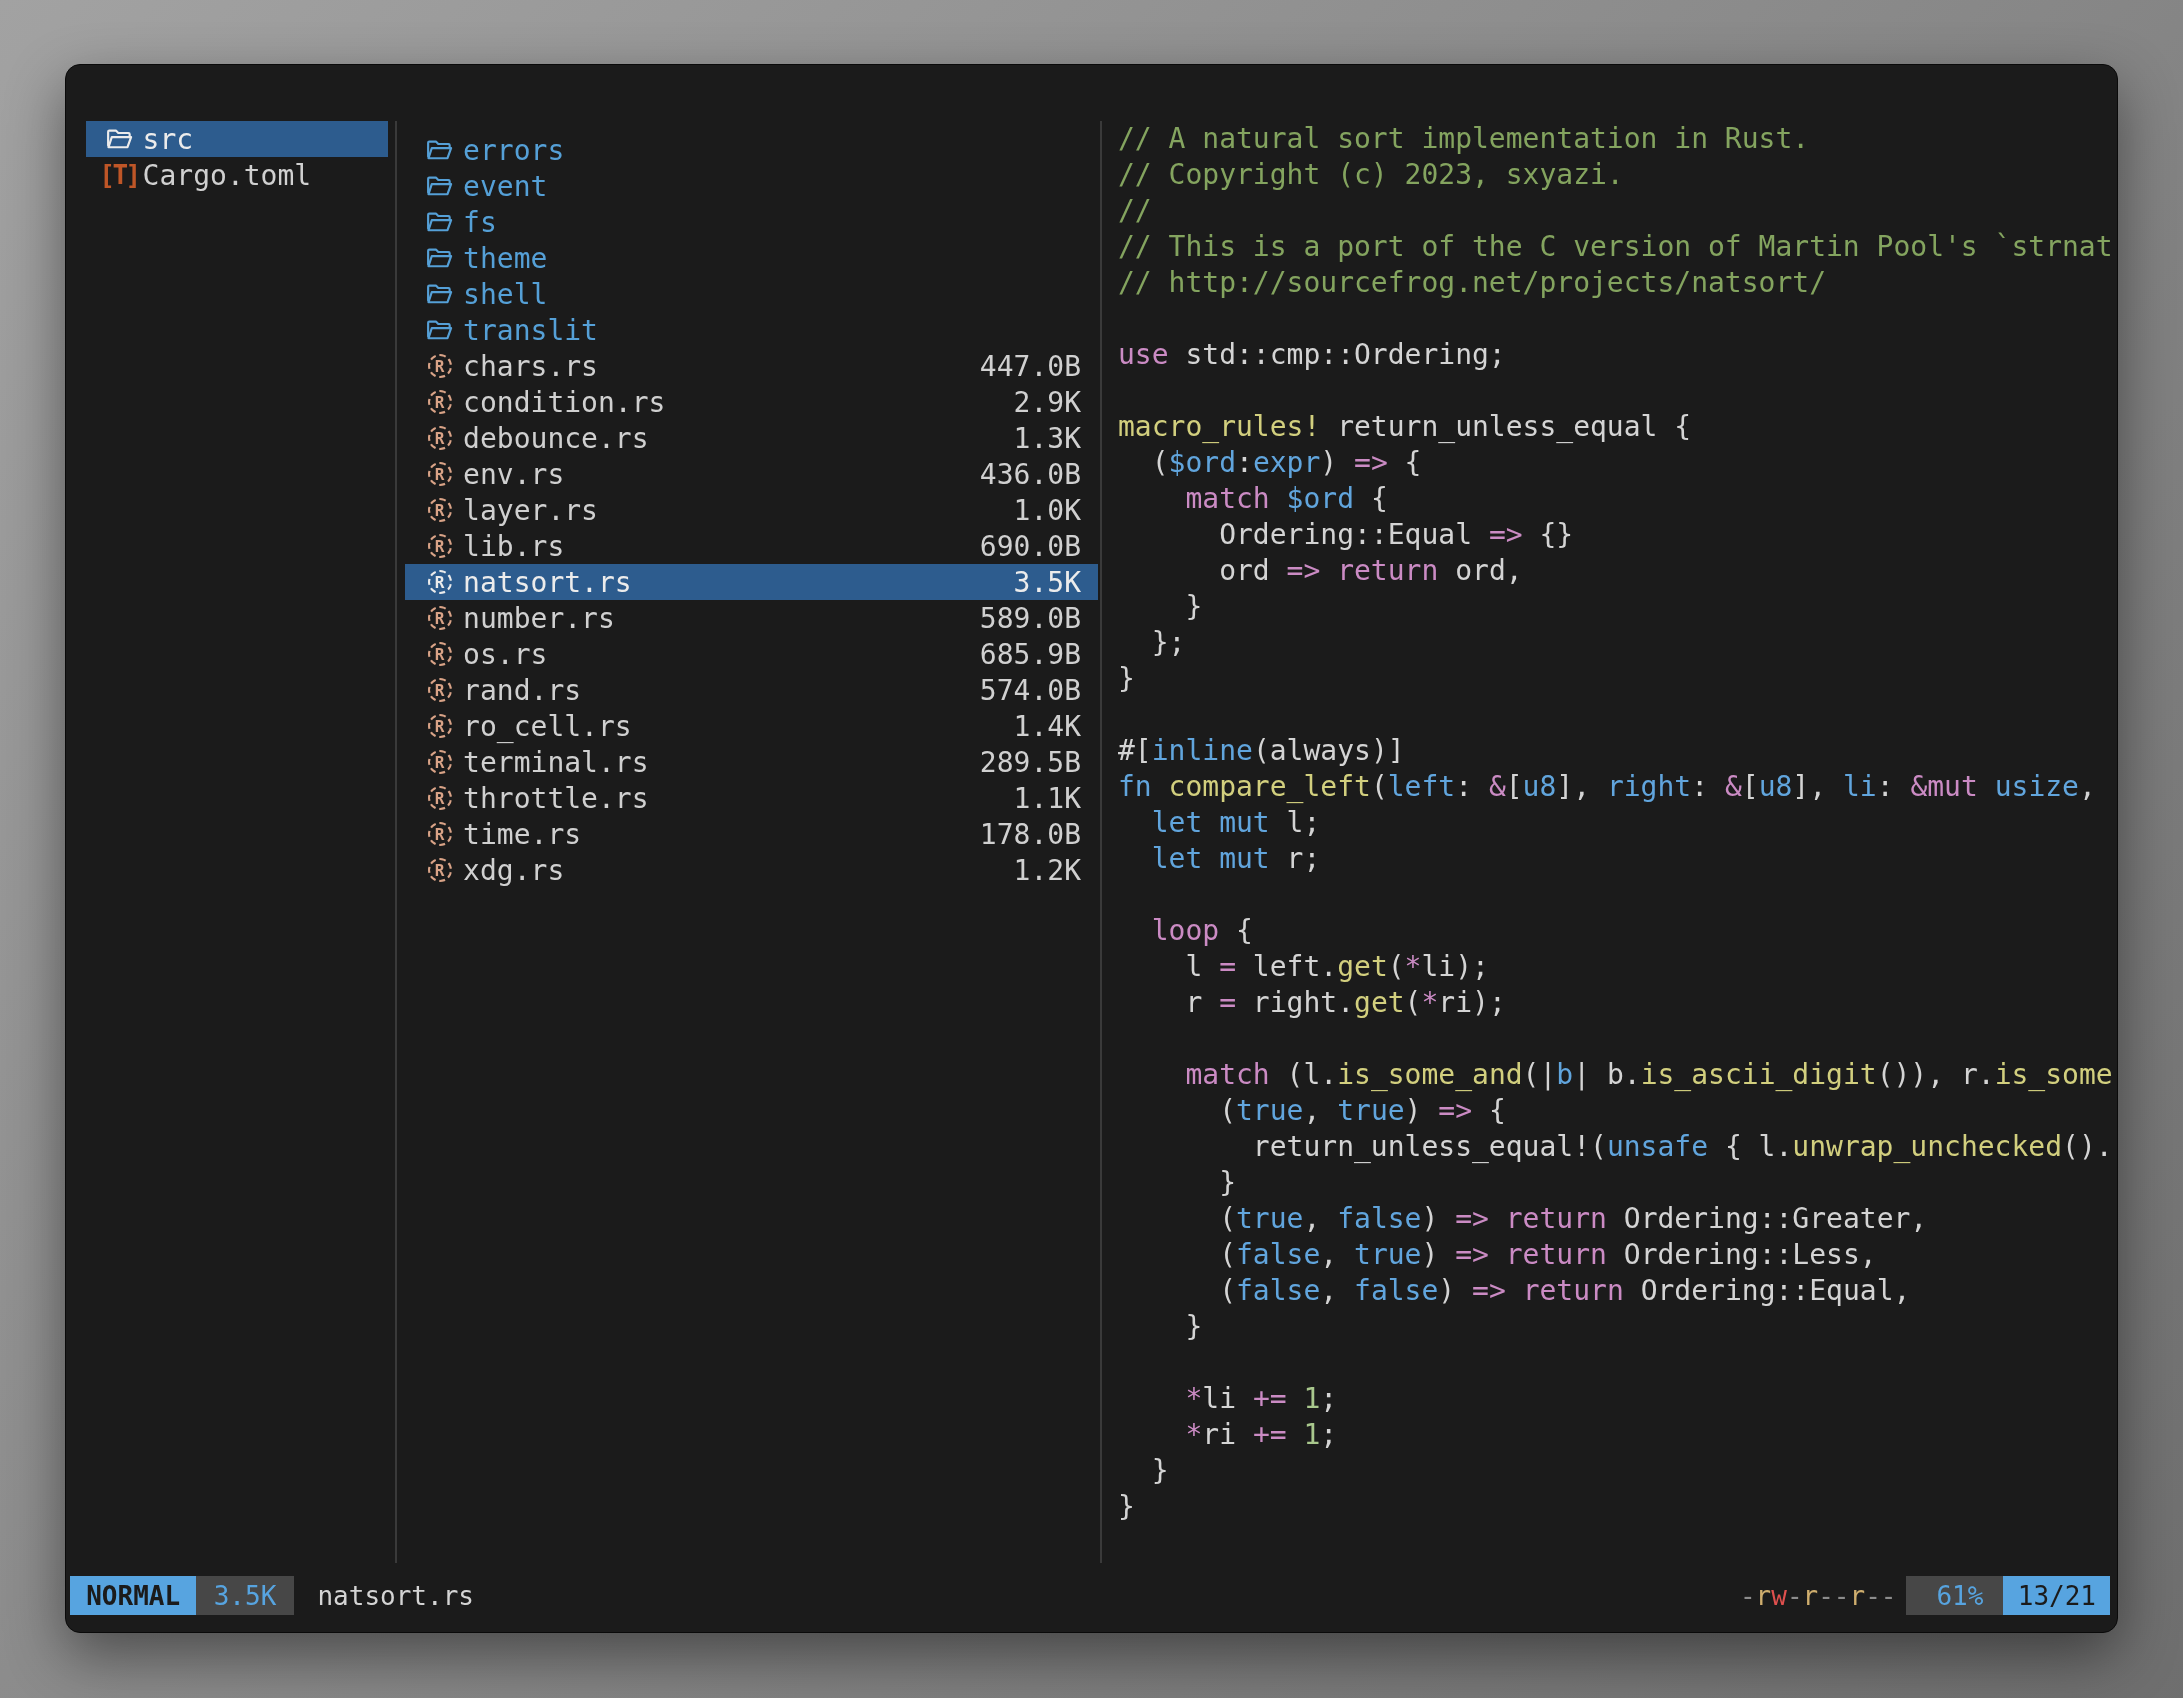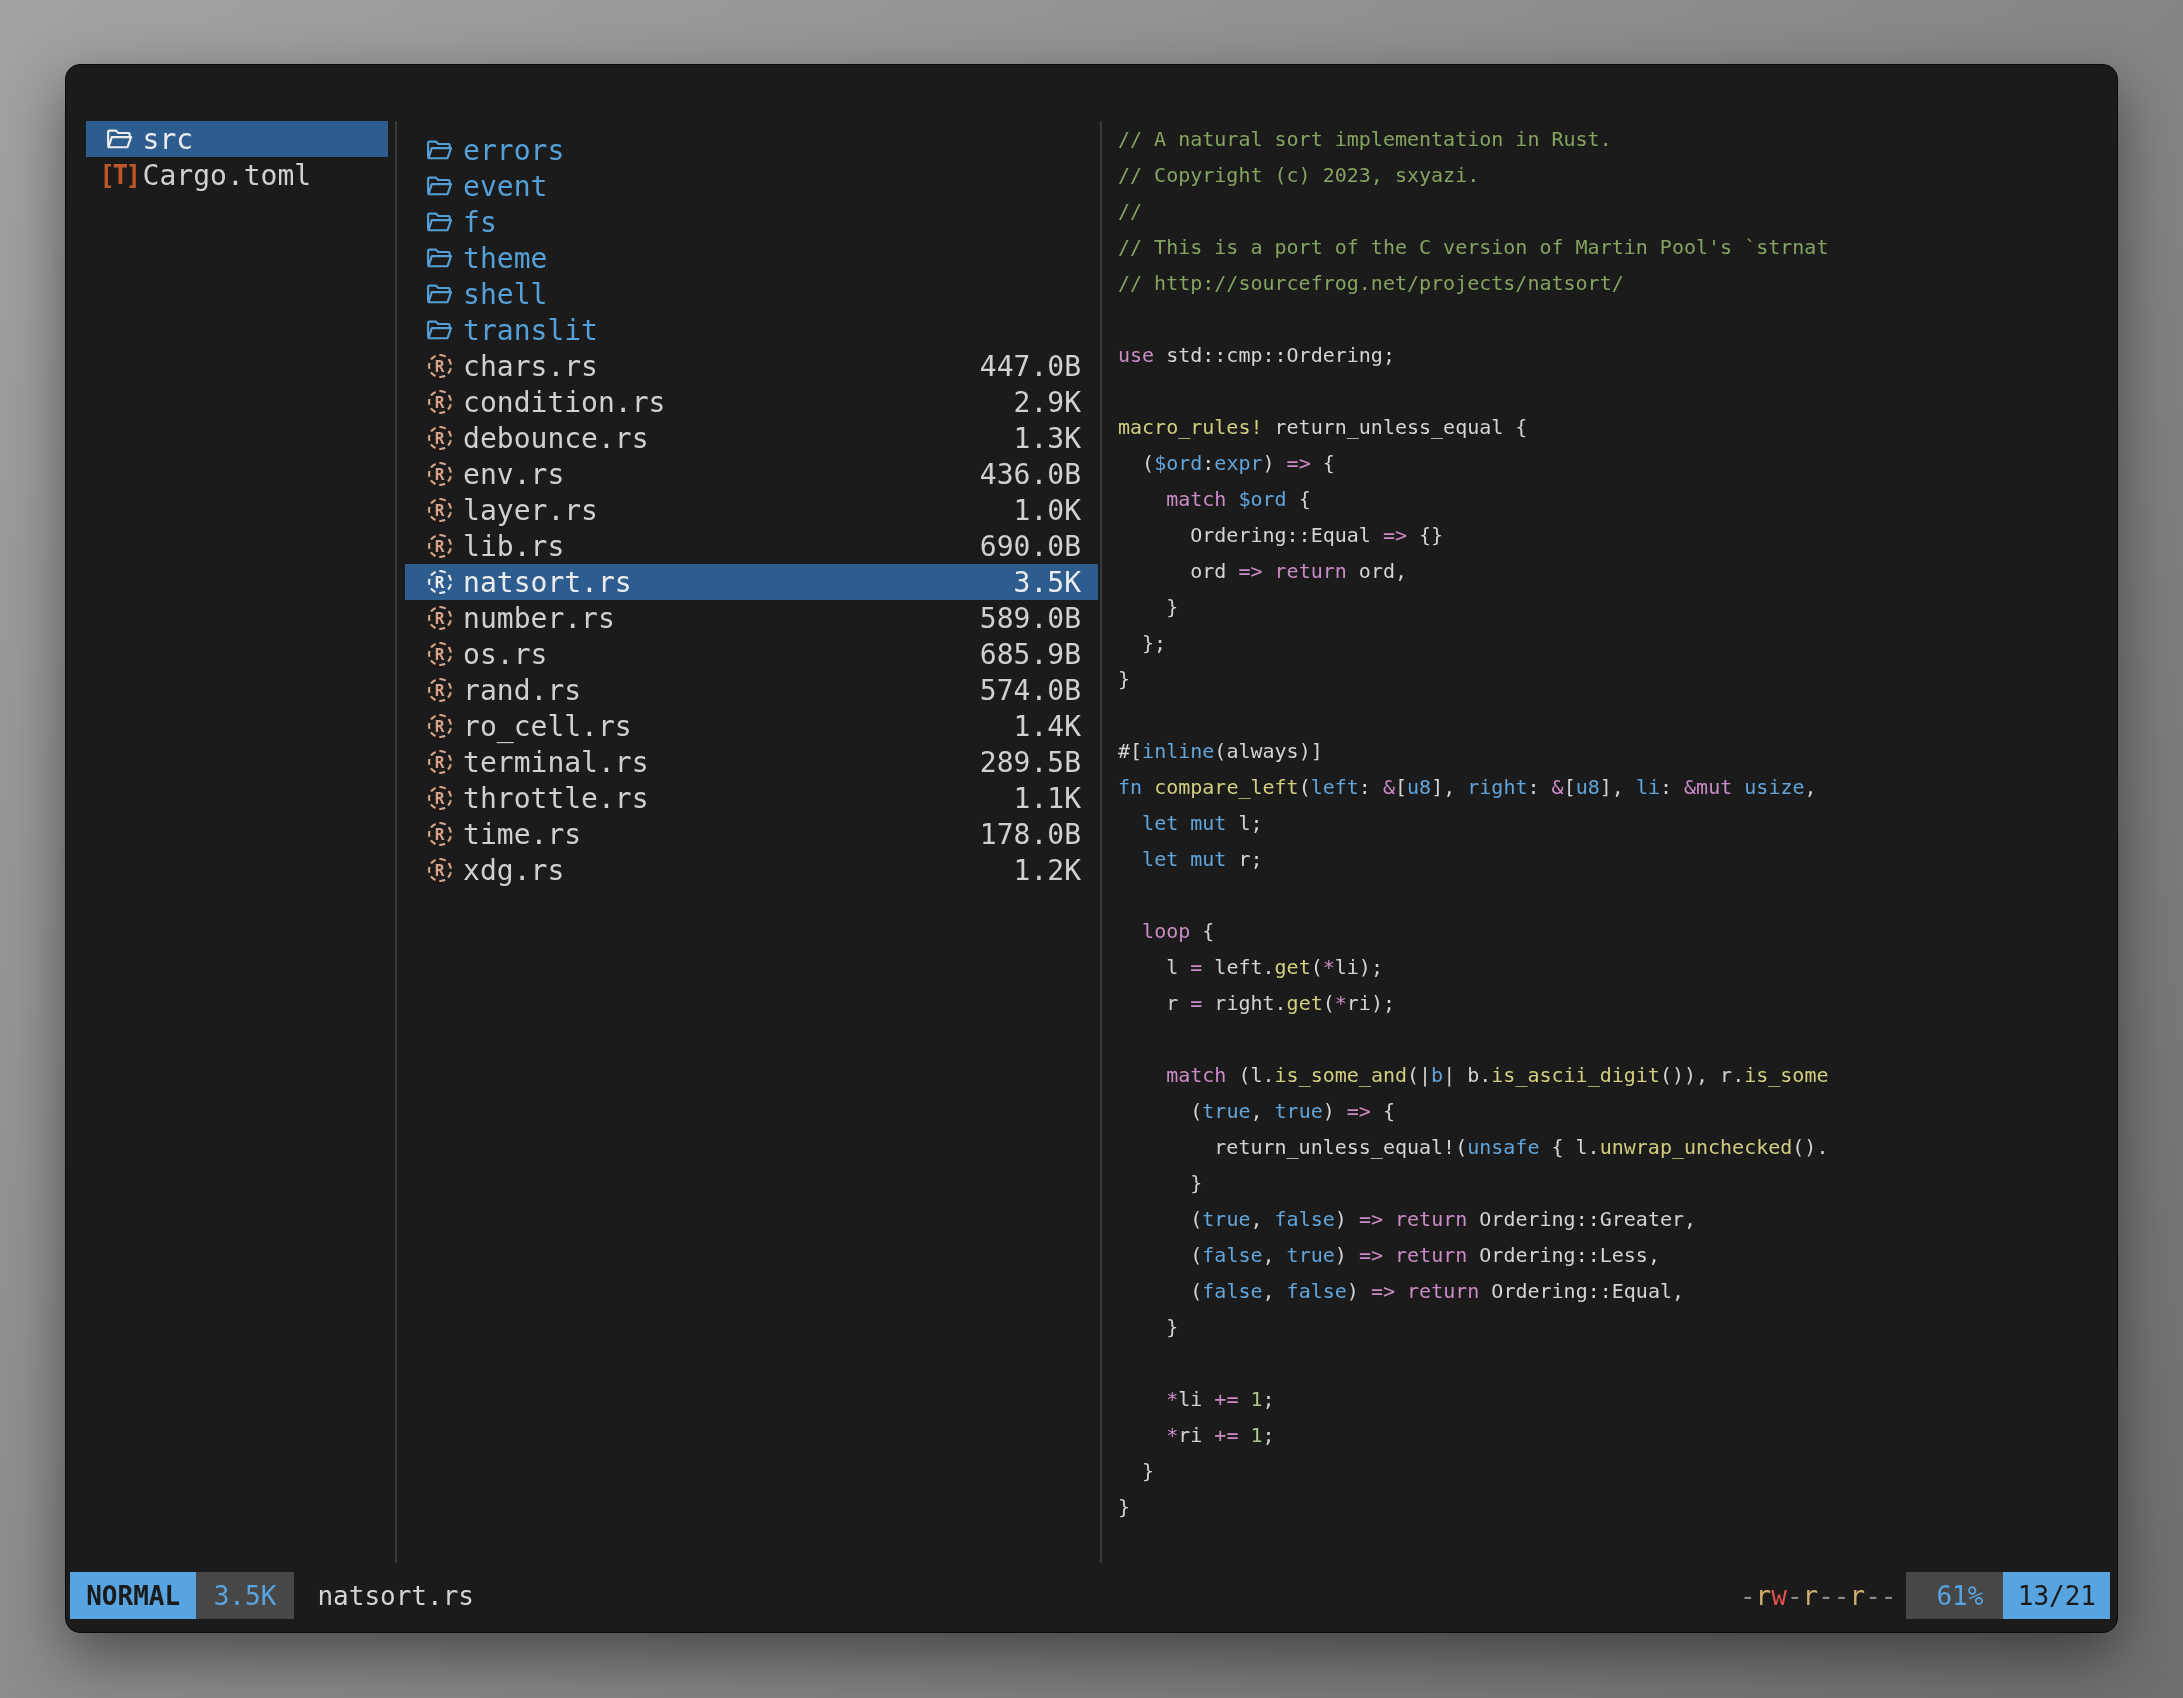--- a/index.html
+++ b/index.html
@@ -23,27 +23,27 @@
   .row .icon{width:32px;height:32px;margin-right:7.6px;flex:none;display:flex;align-items:center;justify-content:center;}
   .row.folder .icon{color:var(--folder-blue);}
   .row.selected.folder .icon, .row.selected .icon{color:var(--selected-text);}
   .row.file .icon{color:var(--rust-icon);}
   .row.file.selected .icon{color:var(--selected-text);}
   .rust-badge{width:24px;height:24px;border-radius:50%;border:2.5px dashed currentColor;
     display:flex;align-items:center;justify-content:center;font-size:16px;font-weight:bold;box-sizing:border-box;}
   .toml-badge{color:var(--toml-icon);font-weight:bold;font-size:26px;letter-spacing:-2.5px;}
   .nm{white-space:pre;}
   .size{margin-left:auto;padding-left:8.4px;white-space:pre;}
-  .code-line{height:36px;line-height:36px;font-size:20px;white-space:pre;}
+  .code-line{height:36px;line-height:36px;font-size:28px;white-space:pre;}
   .t-c{color:var(--tok-comment)} .t-k{color:var(--tok-pink)} .t-b{color:var(--tok-blue)}
   .t-y{color:var(--tok-yellow)} .t-w{color:var(--tok-white)} .t-n{color:var(--tok-number)}
   .statusbar{position:absolute;left:0;right:0;bottom:17px;height:39px;display:flex;
     justify-content:space-between;align-items:center;padding:0 6.7px 0 4.2px;font-size:26px;}
   .sb-left,.sb-right{display:flex;align-items:center;height:39px;}
-  .chip{display:flex;align-items:center;height:47px;box-sizing:border-box;white-space:pre;text-align:right;}
+  .chip{display:flex;align-items:center;height:39px;box-sizing:border-box;white-space:pre;text-align:right;}
   .chip.mode{background:var(--accent-blue);color:var(--chip-dark-text);font-weight:bold;padding:0 16px;}
   .chip.size{background:var(--chip-gray);color:var(--accent-blue);padding:0 17.6px;}
   .fname{margin-left:23.5px;color:var(--status-text);white-space:pre;}
   .perms{margin-right:10px;white-space:pre;}
   .perms .pd{color:var(--perm-dash)} .perms .pr{color:var(--perm-read)} .perms .pw{color:var(--perm-write)}
   .chip.pct{background:var(--chip-gray);color:var(--accent-blue);padding:0 20px 0 30px;}
   .chip.pos{background:var(--accent-blue);color:var(--chip-dark-text);font-weight:normal;padding:0 14.3px;}
 </style>
 </head>
 <body>

